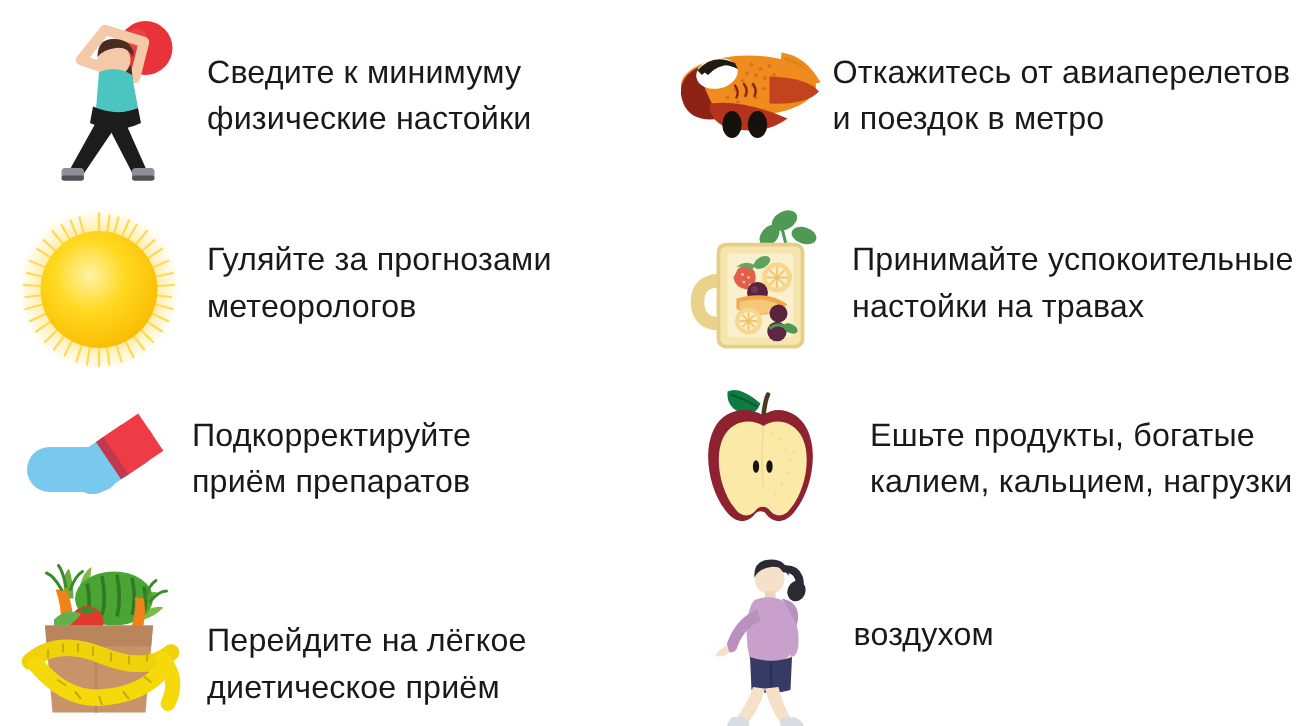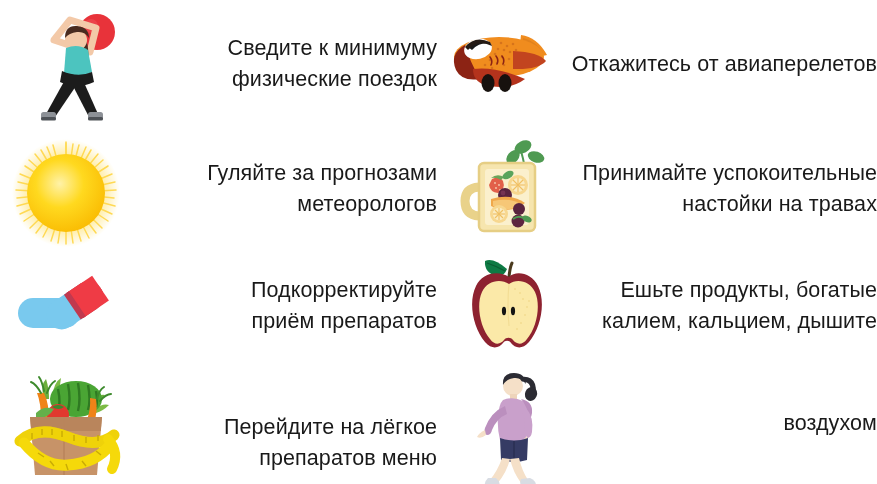--- a/index.html
+++ b/index.html
@@ -15,21 +15,20 @@
     font-family: "Liberation Sans", "DejaVu Sans", sans-serif;
     color: #1a1a1a;
     -webkit-font-smoothing: antialiased;
   }
 
   #infographic {
     position: relative;
     width: 877px;
     height: 484px;
     background: #ffffff;
-    text-align: right;
   }
 
   .tips-grid {
     position: absolute;
     inset: 0;
     display: grid;
     grid-template-columns: 437px 440px;
     grid-template-rows: 128px 122px 112px 122px;
   }
 
@@ -72,21 +71,21 @@
   .tip.r2c1 .tip-art { margin-left: 6px; }
   .tip.r2c1 .tip-text { margin-left: 12px; }
 
   .tip.r2c2 .tip-art { margin-left: 22px; width: 100px; }
   .tip.r2c2 .tip-text { margin-left: 9px; }
 
   .tip.r3c1 .tip-art { margin-left: 6px; }
   .tip.r3c1 .tip-text { margin-left: 2px; }
 
   .tip.r3c2 .tip-art { margin-left: 22px; width: 100px; }
-  .tip.r3c2 .tip-text { margin-left: 2px; }
+  .tip.r3c2 .tip-text { margin-left: 21px; }
 
   .tip.r4c1 .tip-art { margin-left: 6px; }
   .tip.r4c1 .tip-text { margin-left: 12px; margin-top: 40px; }
 
   .tip.r4c2 .tip-art { margin-left: 28px; width: 90px; }
   .tip.r4c2 .tip-text { margin-left: 14px; }
 
   
   .tip.r1c2 .tip-art { align-self: center; transform: translateY(-4px); }
   .tip.r2c1 .tip-art { transform: translateY(4px); }
@@ -123,21 +122,21 @@
           <path d="M58 72 L74 108 L65 111 L49 80 Z" fill="#1c1c1c"></path>
 
           <rect x="17" y="106" width="15" height="8" rx="2.5" fill="#8d9197"></rect>
           <rect x="64" y="106" width="15" height="8" rx="2.5" fill="#8d9197"></rect>
           <rect x="17" y="111" width="15" height="3.5" rx="1.6" fill="#4e5257"></rect>
           <rect x="64" y="111" width="15" height="3.5" rx="1.6" fill="#4e5257"></rect>
         </svg>
       </div>
       <div class="tip-text">
         <span class="tl">Сведите к минимуму</span>
-        <span class="tl">физические поездок</span>
+        <span class="tl">физические настойки</span>
       </div>
     </div>
 
     <div class="tip c2 r1c2">
       <div class="tip-art">
         <svg width="112" height="78" viewBox="0 0 112 78">
 
           <path d="M78 14 q16 2 26 20 q-14 4 -28 -2 Z" fill="#f08c1e"></path>
           <path d="M80 17 q13 3 20 15 q-11 2 -21 -3 Z" fill="#d2761a" opacity=".5"></path>
 
@@ -176,20 +175,21 @@
             <path d="M53 35 q3 4 1 8"></path>
             <path d="M59 35 q3 4 1 8"></path>
           </g>
 
           <ellipse cx="45" cy="62" rx="6.5" ry="9" fill="#17110e"></ellipse>
           <ellipse cx="62" cy="62" rx="6.5" ry="9" fill="#17110e"></ellipse>
         </svg>
       </div>
       <div class="tip-text">
         <span class="tl">Откажитесь от авиаперелетов</span>
+        <span class="tl">и поездок в метро</span>
       </div>
     </div>
 
     <div class="tip c1 r2c1">
       <div class="tip-art">
         <svg width="110" height="110" viewBox="0 0 110 110">
           <defs>
             <radialGradient id="sunCore" cx="42%" cy="38%" r="68%">
               <stop offset="0%" stop-color="#fff2a8"></stop>
               <stop offset="45%" stop-color="#ffd91f"></stop>
@@ -383,21 +383,21 @@
           </g>
 
           <path d="M46 29 q-2 20 0 42" stroke="#f3dd95" stroke-width="1.2" fill="none"></path>
 
           <ellipse cx="41" cy="56" rx="2.1" ry="4.2" fill="#141414"></ellipse>
           <ellipse cx="50" cy="56" rx="2.1" ry="4.2" fill="#141414"></ellipse>
         </svg>
       </div>
       <div class="tip-text">
         <span class="tl">Ешьте продукты, богатые</span>
-        <span class="tl">калием, кальцием, дышите</span>
+        <span class="tl">калием, кальцием, нагрузки</span>
       </div>
     </div>
 
     <div class="tip c1 r4c1">
       <div class="tip-art">
         <svg width="116" height="112" viewBox="0 0 116 112">
 
           <g>
             <path d="M36 30 q-4 -14 2 -20 q3 9 3 20 Z" fill="#6cae3c"></path>
             <path d="M44 28 q2 -15 9 -19 q-1 11 -4 20 Z" fill="#7cbb45"></path>
@@ -450,21 +450,21 @@
             <line x1="58" y1="95" x2="60" y2="101"></line>
             <line x1="74" y1="92" x2="78" y2="97"></line>
             <line x1="88" y1="82" x2="93" y2="86"></line>
           </g>
 
           <path d="M100 70 q12 14 4 30" fill="none" stroke="#f5d90a" stroke-width="10" stroke-linecap="round"></path>
         </svg>
       </div>
       <div class="tip-text">
         <span class="tl">Перейдите на лёгкое</span>
-        <span class="tl">препаратов меню</span>
+        <span class="tl">диетическое приём</span>
       </div>
     </div>
 
     <div class="tip c2 r4c2">
       <div class="tip-art">
         <svg width="82" height="122" viewBox="0 0 82 122">
 
           <path d="M48 10 q14 -4 18 6 q3 9 -4 14 q-3 2 -4 -1 q5 -5 3 -11 q-2 -6 -13 -4 Z" fill="#2b2b33"></path>
           <ellipse cx="62" cy="26" rx="6" ry="7" transform="rotate(22 62 26)" fill="#2b2b33"></ellipse>
 

